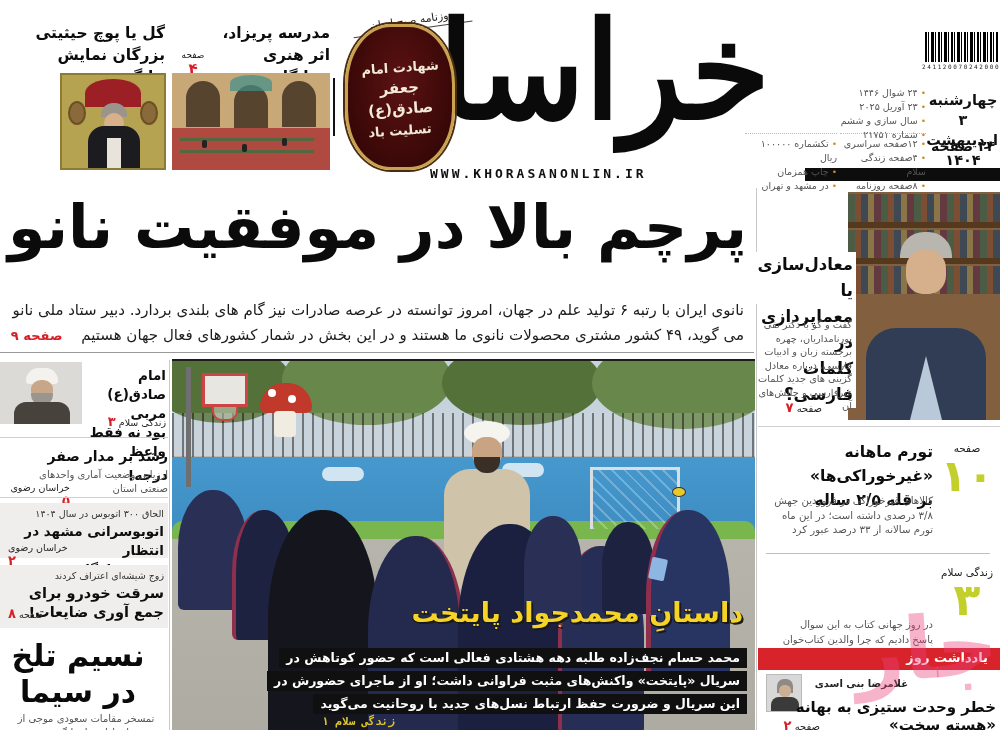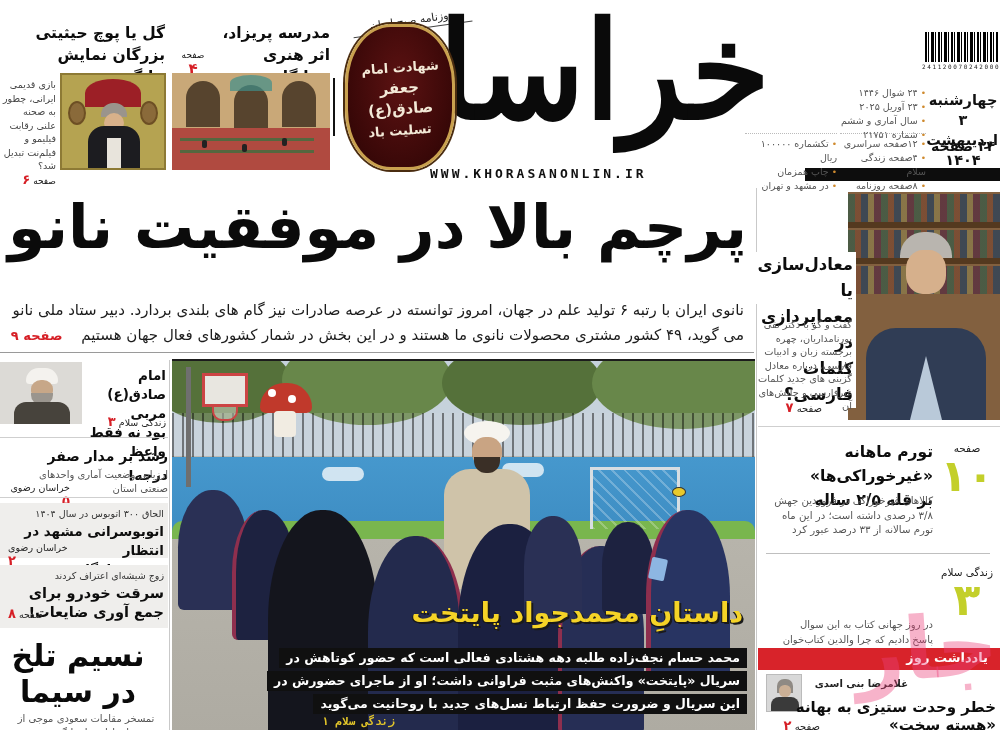--- a/index.html
+++ b/index.html
@@ -182,21 +182,21 @@
   <div class="abs dateblock">
     <div>چهارشنبه</div>
     <div>۳ اردیبهشت</div>
     <div>۱۴۰۴</div>
   </div>
   <div class="abs total-pages">۲۴ صفحه</div>
 
   <ul class="abs m-list list-issue">
     <li>۲۴ شوال ۱۴۴۶</li>
     <li>۲۳ آوریل ۲۰۲۵</li>
-    <li>سال آماری و ششم</li>
+    <li>سال سازی و ششم</li>
     <li>شماره ۲۱۷۵۱</li>
   </ul>
   <ul class="abs m-list list-pages">
     <li>۱۲صفحه سراسری</li>
     <li>۴صفحه زندگی سلام</li>
     <li>۸صفحه روزنامه استانی</li>
   </ul>
   <ul class="abs m-list list-print">
     <li>تکشماره ۱۰۰۰۰۰ ریال</li>
     <li>چاپ همزمان</li>
@@ -221,25 +221,20 @@
       <div class="runner" style="top:22px"></div>
       <div class="dot-person" style="top:12px; left:30px"></div>
       <div class="dot-person" style="top:16px; left:70px"></div>
       <div class="dot-person" style="top:10px; left:110px"></div>
     </div>
   </div>
 
   <div class="abs t-title show-title">
     <span>گل یا پوچ حیثیتی</span><br>
     <span>بزرگان نمایش خانگی</span>
-  </div>
-  <div class="abs show-body">
-    <span>بازی قدیمی ایرانی، چطور به صحنه علنی رقابت فیلیمو و فیلم‌نت تبدیل شد؟</span><br>
-    <span class="show-page">صفحه</span>
-    <span class="lc-num">۶</span>
   </div>
   <div class="abs show-photo">
     <div class="fan"></div>
     <div class="oval" style="left:6px"></div>
     <div class="oval" style="left:78px"></div>
     <div class="actor-hair"></div>
     <div class="actor-face"></div>
     <div class="actor-suit"></div>
     <div class="actor-shirt"></div>
   </div>

